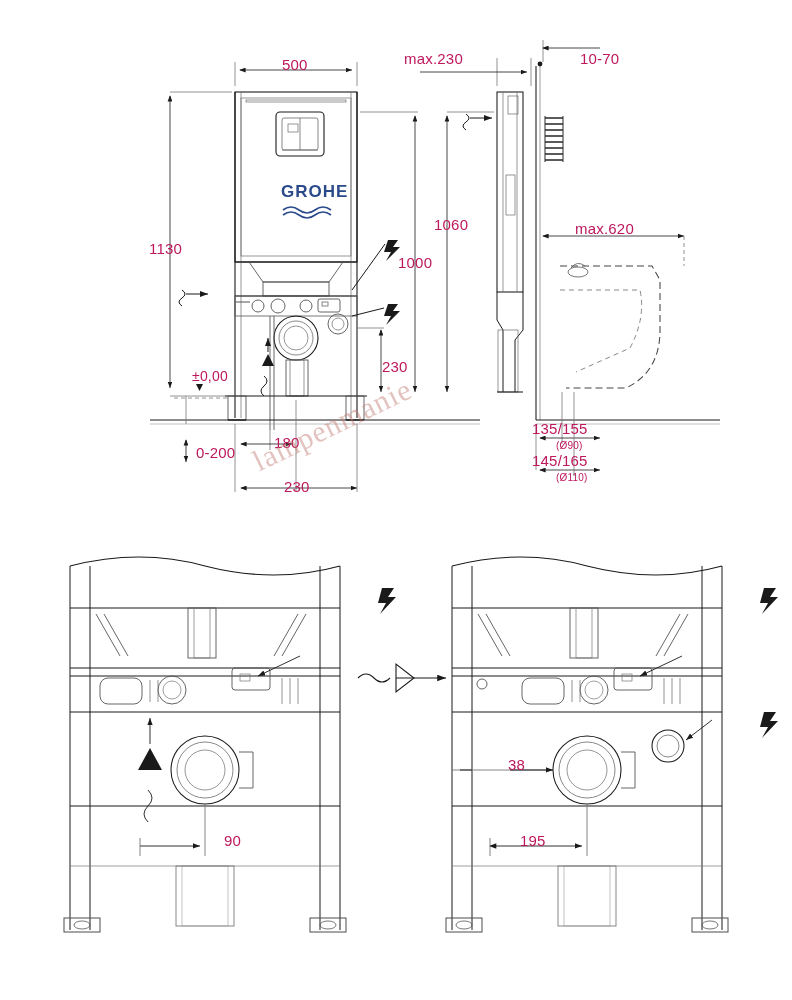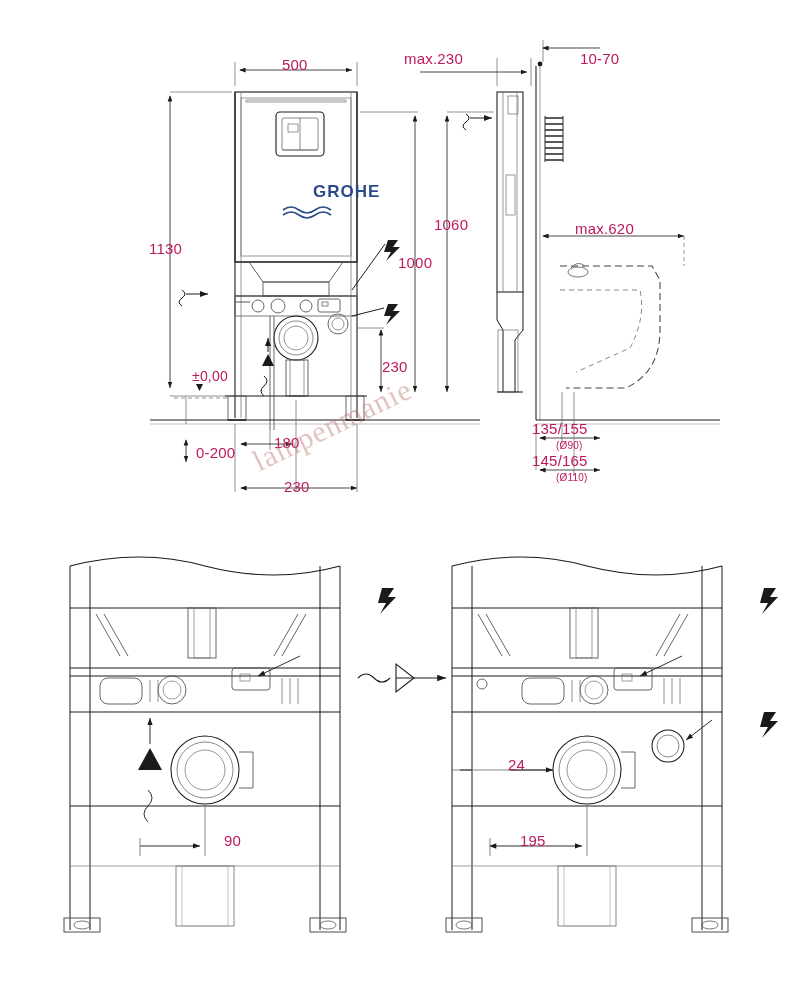--- a/index.html
+++ b/index.html
@@ -53,21 +53,20 @@
     pointer-events: none;
     letter-spacing: 1px;
   }
   .brand {
     position: absolute;
     font-family: "Liberation Sans", sans-serif;
     font-weight: bold;
     font-size: 17px;
     color: #2b4a8b;
     letter-spacing: 1px;
-    margin-left: 32px;
   }
 </style>
 </head>
 <body>
 
 <div id="stage">
 
   <svg class="sheet" viewBox="0 0 792 1000">
     <defs>
       <marker id="arrEnd" markerWidth="9" markerHeight="9" refX="8" refY="3" orient="auto">
@@ -360,18 +359,18 @@
   <div class="dim-label big" style="left:404px; top:50px;">max.230</div>
   <div class="dim-label big" style="left:580px; top:50px;">10-70</div>
   <div class="dim-label big" style="left:434px; top:216px;">1060</div>
   <div class="dim-label big" style="left:575px; top:220px;">max.620</div>
   <div class="dim-label big" style="left:532px; top:420px;">135/155</div>
   <div class="dim-label small" style="left:556px; top:440px;">(Ø90)</div>
   <div class="dim-label big" style="left:532px; top:452px;text-align:right;">145/165</div>
   <div class="dim-label small" style="left:556px; top:472px;">(Ø110)</div>
 
   <div class="dim-label big" style="left:224px; top:832px;">90</div>
-  <div class="dim-label big" style="left:508px; top:756px;">24</div>
+  <div class="dim-label big" style="left:508px; top:756px;">38</div>
   <div class="dim-label big" style="left:520px; top:832px;">195</div>
 
   <div class="wm" style="left:246px; top:408px;">lampenmanie</div>
 
 </div>
 
 </body></html>

